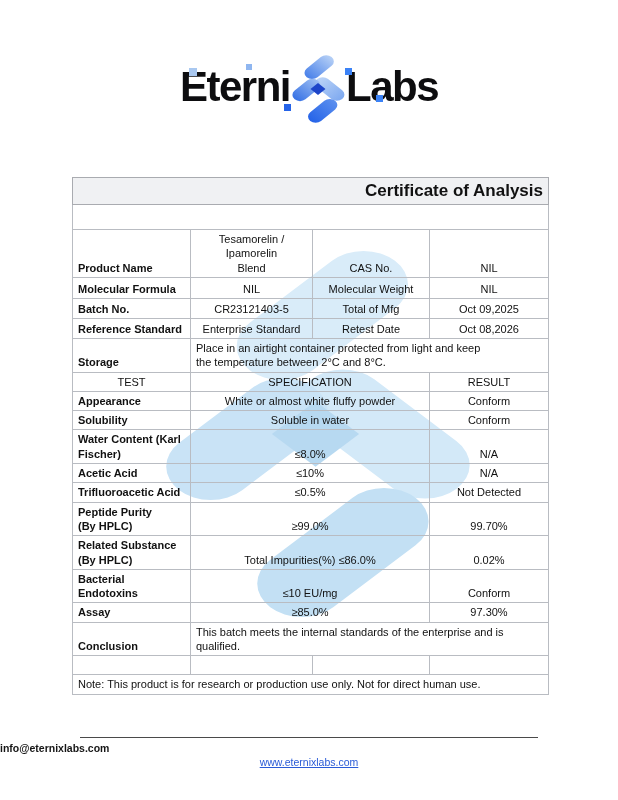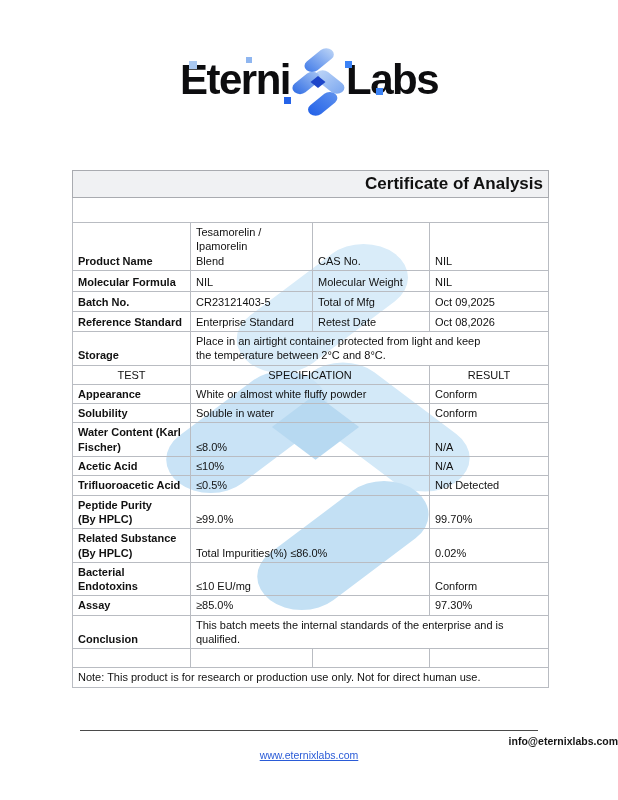--- a/index.html
+++ b/index.html
@@ -1,51 +1,51 @@
 <!DOCTYPE html>
 <html><head>
 <meta charset="utf-8">
 <style>
   * { margin:0; padding:0; box-sizing:border-box; }
   html,body { width:618px; height:800px; background:#ffffff; overflow:hidden;
     font-family:"Liberation Sans","DejaVu Sans",sans-serif; color:#111; }
-  .page { position:relative; width:618px; height:600px; background:#fff; }
+  .page { position:relative; width:618px; height:600px; background:#fff;margin-top:7px; }
 
   
   .logo-row { position:absolute; top:40px; left:0; width:618px; height:80px;
     display:flex; align-items:center; justify-content:center; }
   .logo-word { position:relative; display:inline-block; font-size:42px; font-weight:bold;
     letter-spacing:-1.5px; line-height:70px; color:#0d0d0f; }
   .logo-x { width:54px; height:74px; margin:0 1px; position:relative; top:2px; }
   .sq { position:absolute; }
 
   
   .watermark { position:absolute; left:158px; top:226px; width:315px; height:402px; z-index:0; }
 
   
   .table-wrap { position:absolute; left:72px; top:170px; width:476px; z-index:1; }
   table.coa { border-collapse:collapse; table-layout:fixed; width:476px;
     font-size:11px; line-height:1.3; }
   table.coa td { border:1px solid #b9bcc2; padding:2px 5px; vertical-align:bottom;
     background:transparent; }
   td.lbl { font-weight:bold; text-align:left; }
-  td.ctr { }
+  td.ctr { text-align:center; }
   td.lft { text-align:left; }
   .preline { white-space:pre-line; }
   tr.title-row td { background:#f0f1f3; text-align:right; font-weight:bold;
     font-size:17px; vertical-align:middle; height:27px; border-color:#a9abb0; }
   tr.spacer1 td { height:25px; }
   tr.h34 { height:34px; } tr.h33 { height:33px; } tr.h31 { height:31px; }
   tr.h21 { height:21px; } tr.h20 { height:20px;padding-left:48px; } tr.h19 { height:19px; } tr.h18 { height:18px; }
   tr.head-row td { text-align:center; font-weight:normal; }
 
   
   .footer { position:absolute; left:0; top:730px; width:618px; z-index:1; }
   .footer-line { width:458px; margin:0 auto; border-top:1.5px solid #4a4a4a; }
-  .footer-email { text-align:right; font-size:10.5px; font-weight:bold; margin-top:4px; color:#151515; }
+  .footer-email { text-align:left; font-size:10.5px; font-weight:bold; margin-top:4px; color:#151515; }
   .footer-link { display:block; text-align:center; font-size:10.5px; margin-top:2px;
     color:#2a5bd7; text-decoration:underline; }
 </style>
 </head>
 <body>
 
 <div class="page">
 
   <svg class="watermark" viewBox="0 0 46 78" preserveAspectRatio="none" aria-hidden="true">
     <g>

